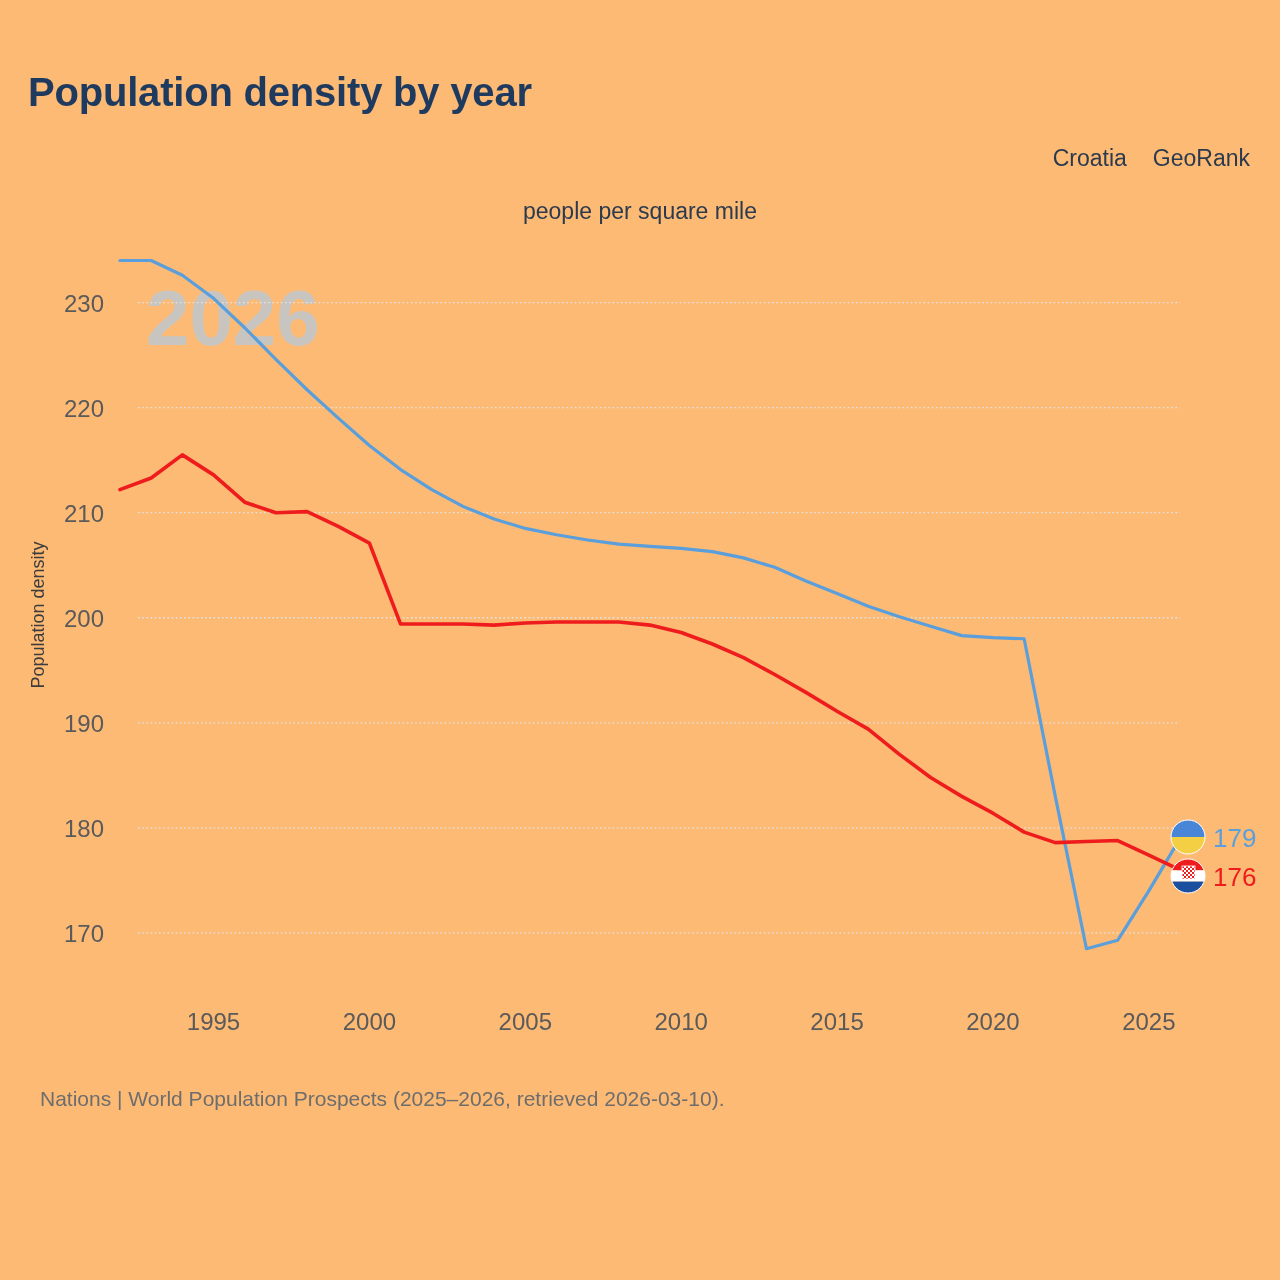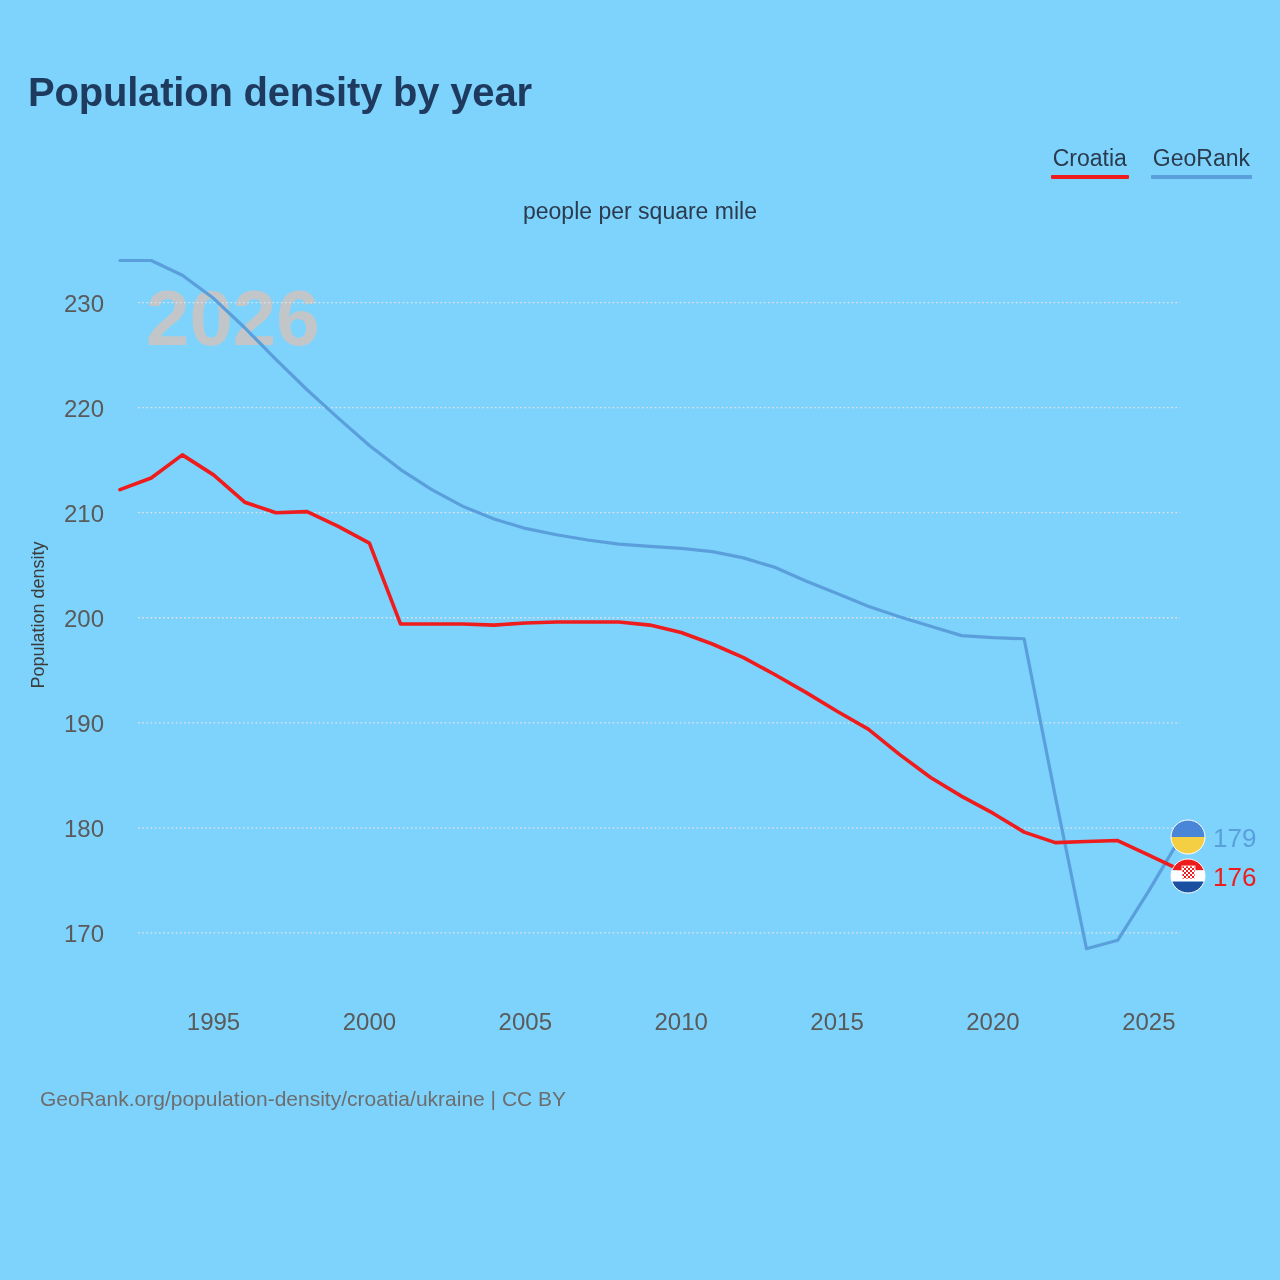--- a/index.html
+++ b/index.html
@@ -6,42 +6,42 @@
   html, body {
     margin: 0; padding: 0;
     width: 1280px; height: 1280px;
     background: #ffffff;
     font-family: "Liberation Sans", sans-serif;
     overflow: hidden;
   }
   #page {
     position: relative;
     width: 1280px; height: 1280px;
-    background: #7dd3fc;
+    background: #fdba74;
   }
 
   
   .title {
     position: absolute;
     left: 28px; top: 70px;
     font-size: 40px;
     font-weight: bold;
     color: #1f3a5f;
     letter-spacing: -0.2px;
   }
 
   
   .legend {
     position: absolute;
     right: 28px; top: 145px;
     display: flex;
     gap: 22px;
     align-items: flex-start;
   }
-  .legend-item { display: flex; flex-direction: column; align-items: center; }
+  .legend-item { display: flex; flex-direction: row; align-items: center; }
   .legend-label {
     font-size: 23px;
     color: #2b3a4d;
     line-height: 1.15;
     padding: 0 2px;
   }
   .legend-rule { height: 4px; width: 100%; margin-top: 4px; border-radius: 1px; }
 
   
   .subtitle {
@@ -197,15 +197,15 @@
           <rect x="1171" y="881.6" width="34" height="11.4" fill="#1b4fa0"></rect>
           <rect x="1182" y="866" width="13" height="13" fill="url(#croChecker)" stroke="#ffffff" stroke-width="0.8"></rect>
         </g>
         <circle cx="1188" cy="876" r="17" fill="none" stroke="#ffffff" stroke-width="1"></circle>
       </g>
       <text class="endlabel" id="lab-hr" x="1213" y="886" fill="#ee1c1c">176</text>
     </svg>
   </div>
 
   <div class="footer">
-    <div>GeoRank.org/population-density/croatia/ukraine | CC BY</div>
+    <div>Nations | World Population Prospects (2025–2026, retrieved 2026-03-10).</div>
   </div>
 </div>
 
 </body></html>

